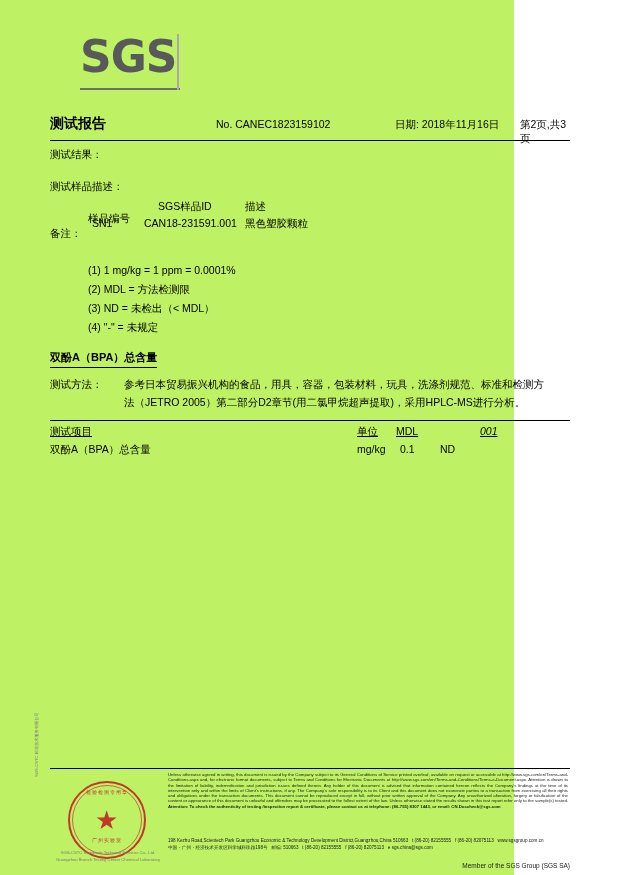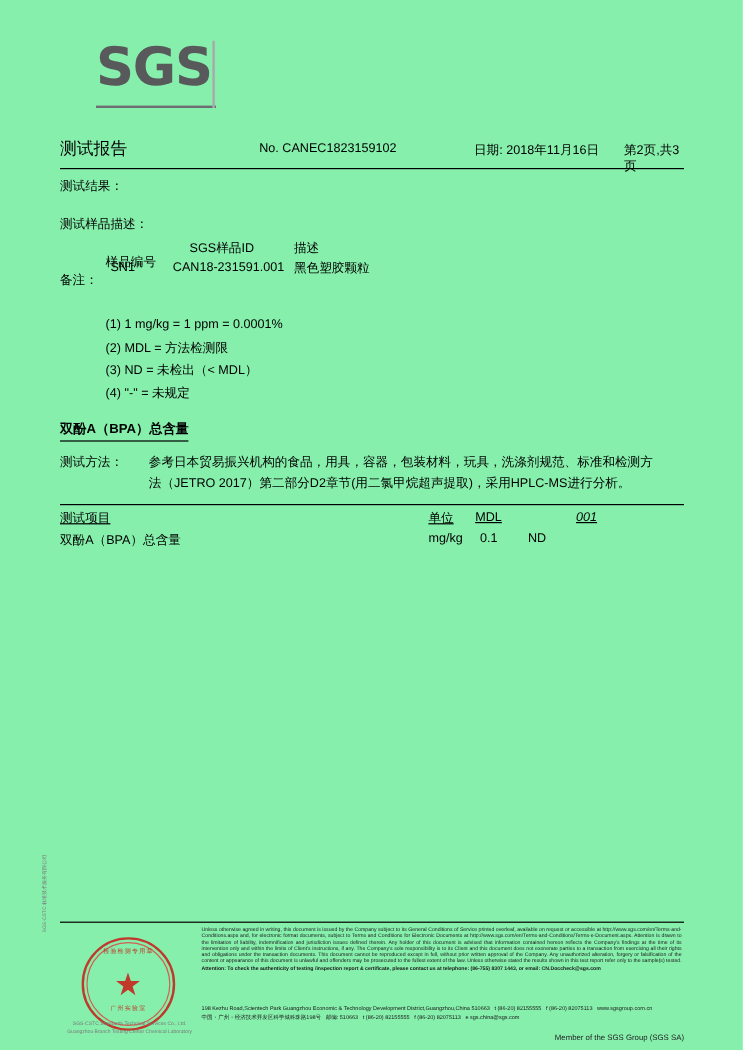--- a/index.html
+++ b/index.html
@@ -11,23 +11,23 @@
     height: 875px;
     background: #ffffff;
     font-family: "Liberation Sans", sans-serif;
     color: #000000;
     position: relative;
     overflow: hidden;
   }
   .page {
     position: absolute;
     left: 0; top: 0;
-    width: 619px;
+    width: 514px;
     height: 875px;
-    background: #86efac;
+    background: #bef264;
   }
 
   
   .logo-block {
     position: absolute;
     left: 80px;
     top: 34px;
     width: 110px;
     height: 56px;
   }
@@ -62,21 +62,21 @@
     left: 50px;
     top: 115px;
     width: 520px;
     height: 22px;
   }
   .doc-title {
     position: absolute;
     left: 0;
     top: 0;
     font-size: 14px;
-    font-weight: normal;
+    font-weight: bold;
   }
   .doc-no {
     position: absolute;
     left: 166px;
     top: 3px;
     font-size: 10.5px;
   }
   .doc-date {
     position: absolute;
     left: 345px;
@@ -315,21 +315,21 @@
   <div class="lbl remark-label">备注：</div>
   <div class="lbl rm1">(1) 1 mg/kg = 1 ppm = 0.0001%</div>
   <div class="lbl rm2">(2) MDL = 方法检测限</div>
   <div class="lbl rm3">(3) ND = 未检出（&lt; MDL）</div>
   <div class="lbl rm4">(4) "-" = 未规定</div>
 
   <div class="section-title">双酚A（BPA）总含量</div>
 
   <div class="lbl method-label">测试方法：</div>
   <div class="lbl method-l1">参考日本贸易振兴机构的食品，用具，容器，包装材料，玩具，洗涤剂规范、标准和检测方</div>
-  <div class="lbl method-l2">法（JETRO 2017）第二部分D2章节(用二氯甲烷超声提取)，采用HPLC-MS进行分析。</div>
+  <div class="lbl method-l2">法（JETRO 2005）第二部分D2章节(用二氯甲烷超声提取)，采用HPLC-MS进行分析。</div>
 
   <div class="rt-rule-top"></div>
   <div class="lbl rt-h-item">测试项目</div>
   <div class="lbl rt-h-unit">单位</div>
   <div class="lbl rt-h-mdl">MDL</div>
   <div class="lbl rt-h-001">001</div>
 
   <div class="lbl rt-c-item">双酚A（BPA）总含量</div>
   <div class="lbl rt-c-unit">mg/kg</div>
   <div class="lbl rt-c-mdl">0.1</div>

